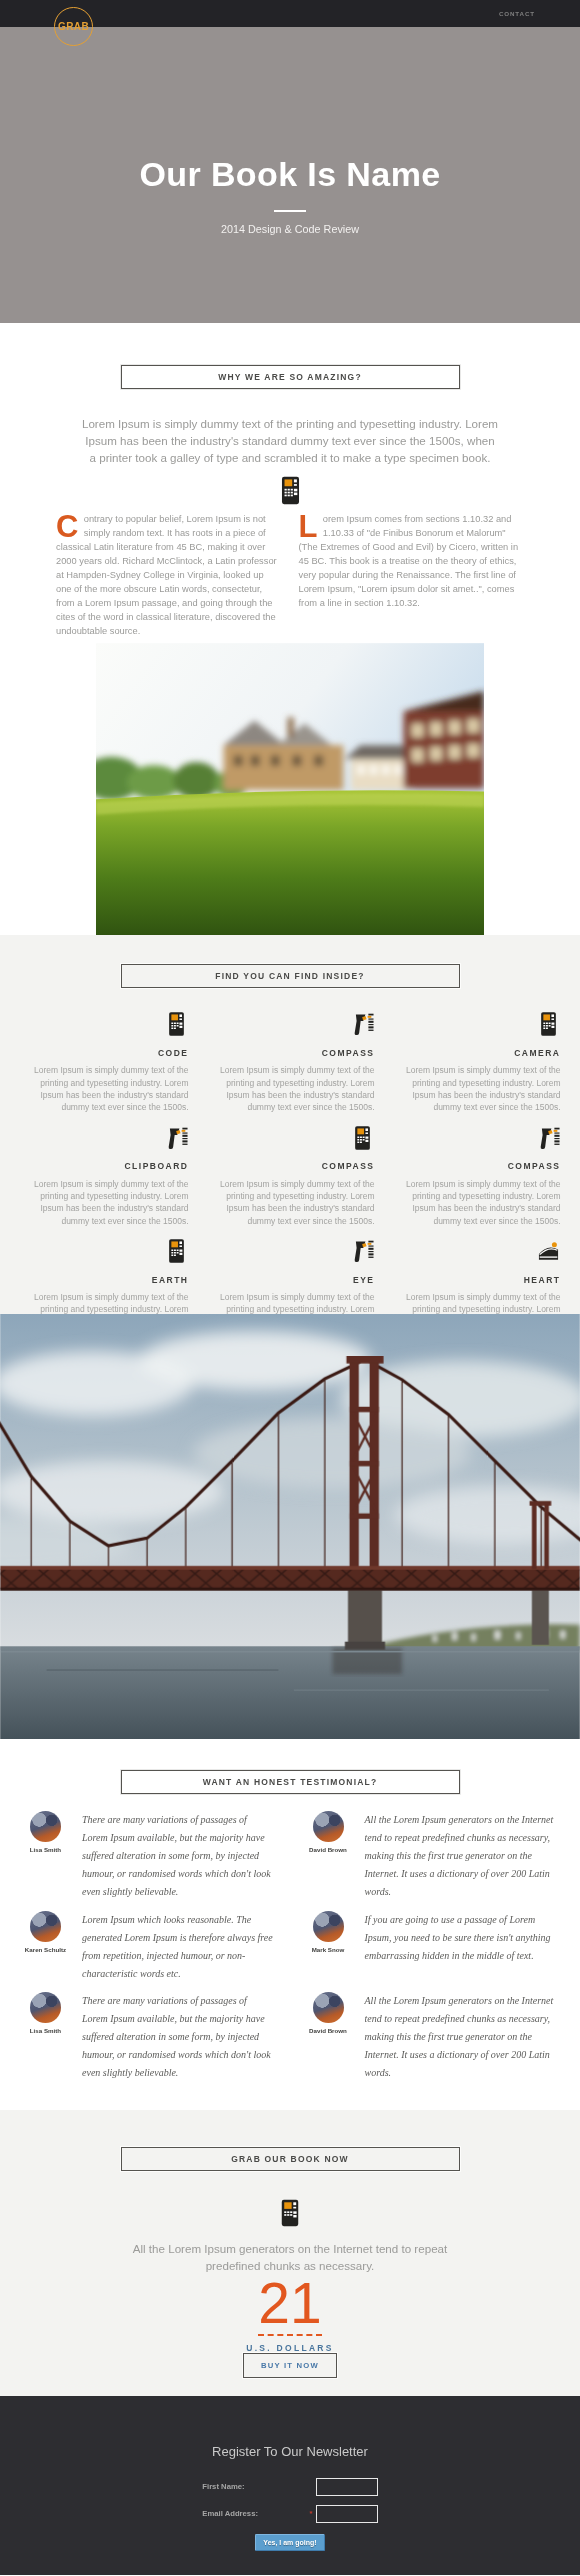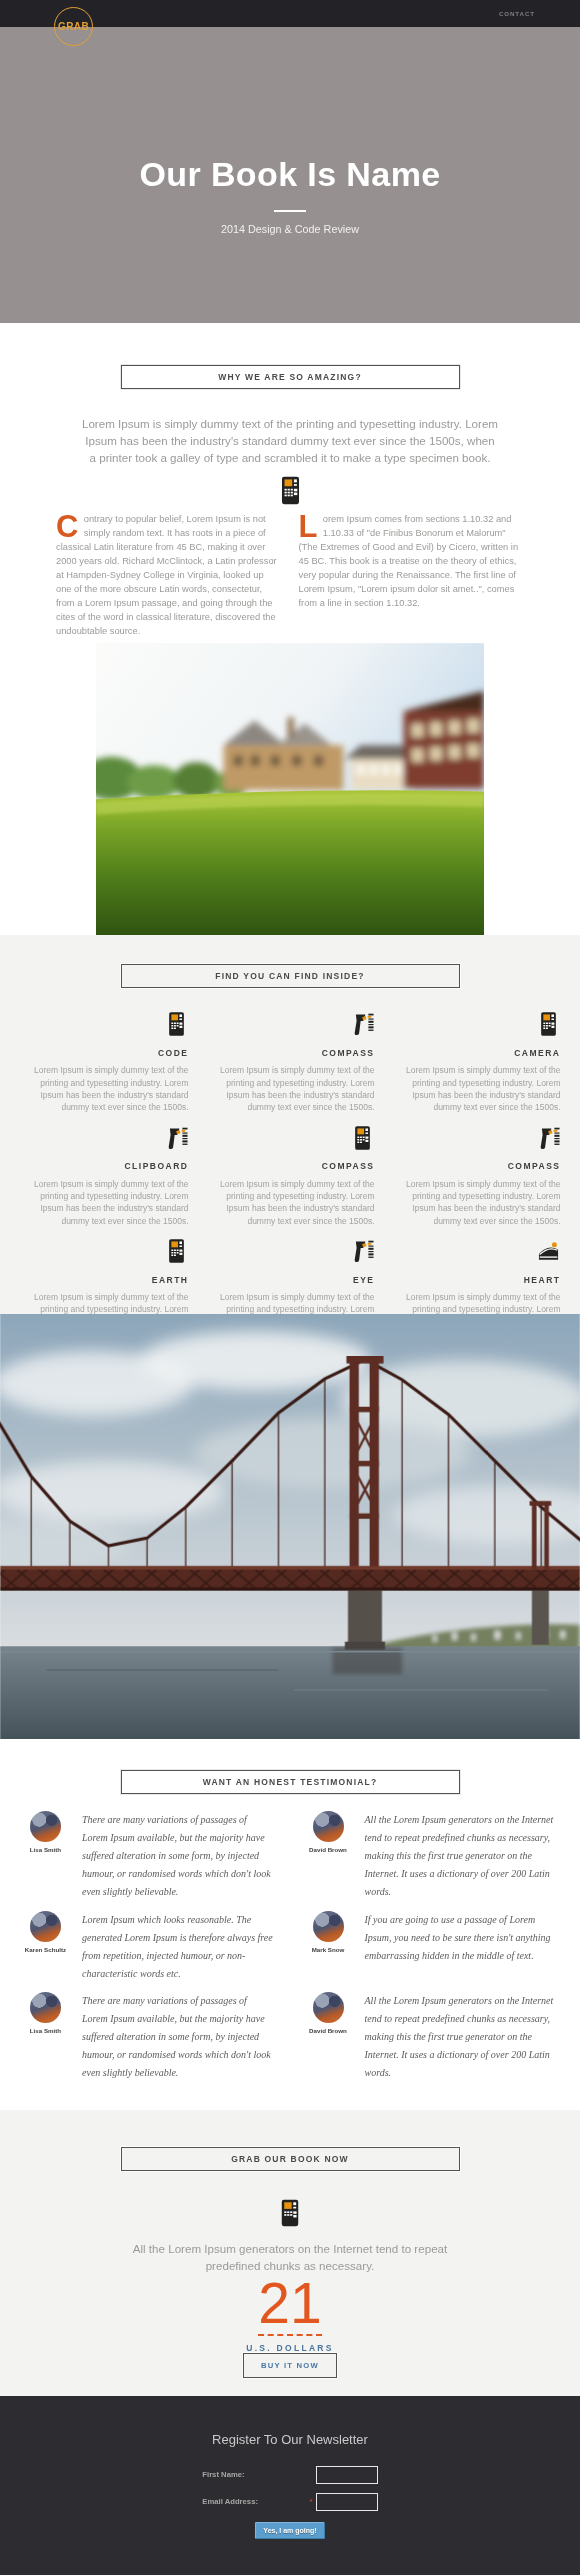--- a/index.html
+++ b/index.html
@@ -71,21 +71,21 @@
   .buy .box-heading { box-shadow:0 0 0 0.8px #ffffff; }
   .buy-icon-wrap { margin-top:28px; }
   .buy-text { width:325px; margin:9.3px auto 0; font-size:11.6px; line-height:17px; color:#9b9b99; }
   .price { display:inline-block; font-size:57px; font-weight:300; color:#e2571f; line-height:1;
            border-bottom:2.3px dashed #e2571f; padding-bottom:1.5px; margin-top:1.5px; }
   .currency { font-size:8.5px; font-weight:bold; letter-spacing:2.3px; color:#49759d; margin-top:7.7px; }
   .buy-btn-wrap { }
   .buy .ghost-btn { box-shadow:0 0 0 0.8px #ffffff; }
 
   
-  .footer { height:179px; background:#2d2d31; padding-top:36px; overflow:hidden; }
+  .footer { height:179px; background:#2d2d31; padding-top:48px; overflow:hidden; }
   .footer-heading { text-align:center; color:#c9c9c9; font-size:13px; font-weight:normal; }
   .newsletter { margin-top:18.6px; }
   .form-row { display:flex; align-items:center; justify-content:center; margin-bottom:8.5px; }
   .form-label { width:101px; text-align:left; font-size:7.7px; font-weight:bold; color:#a5a5a5; }
   .req-star { width:12.4px; text-align:right; padding-right:3.1px; color:#c0392b; font-size:7.7px; font-weight:bold; }
   .req-star.hidden { visibility:hidden; }
   .form-input { width:62px; height:18.6px; background:transparent; border:0.8px solid #e8e8e8;
                 color:#e8e8e8; font-size:8.5px; padding:0 3.1px; }
   .submit-wrap { text-align:center; margin-top:10.8px; }
   .submit-btn { background:#5b9ece; border:0.8px solid #7fb6e0; border-bottom-color:#3f7bab;

